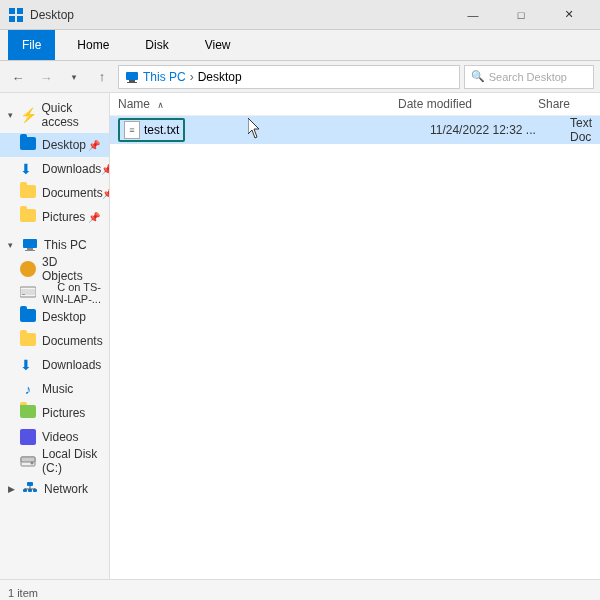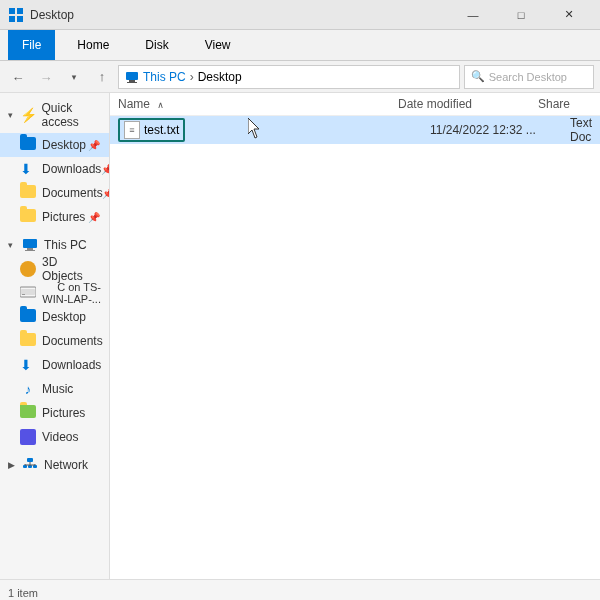--- a/index.html
+++ b/index.html
@@ -412,20 +412,30 @@
       <span>Pictures</span>
     </div>
 
     <div class="sidebar-item">
       <span class="item-icon">
         <span class="videos-icon"></span>
       </span>
       <span>Videos</span>
     </div>
 
+    <div class="sidebar-item">
+      <span class="item-icon local-disk-icon">
+        <svg width="16" height="16" viewBox="0 0 16 16">
+          <rect x="1" y="4" width="14" height="9" rx="1" fill="#f0f0f0" stroke="#888" stroke-width="1"></rect>
+          <rect x="1" y="4" width="14" height="5" rx="1" fill="#ccc" stroke="#888" stroke-width="1"></rect>
+          <circle cx="12" cy="10" r="1.5" fill="#888"></circle>
+        </svg>
+      </span>
+      <span>Local Disk (C:)</span>
+    </div>
 
     <div class="quick-access-header" style="margin-top:4px;">
       <span class="expand-arrow">▶</span>
       <svg width="16" height="16" viewBox="0 0 16 16" style="margin-right:6px;">
         <rect x="5" y="1" width="6" height="4" rx="1" fill="#0078d7"></rect>
         <rect x="1" y="8" width="4" height="3" rx="1" fill="#0078d7"></rect>
         <rect x="6" y="8" width="4" height="3" rx="1" fill="#0078d7"></rect>
         <rect x="11" y="8" width="4" height="3" rx="1" fill="#0078d7"></rect>
         <line x1="8" y1="5" x2="8" y2="8" stroke="#555" stroke-width="1"></line>
         <line x1="3" y1="8" x2="13" y2="8" stroke="#555" stroke-width="1"></line>

